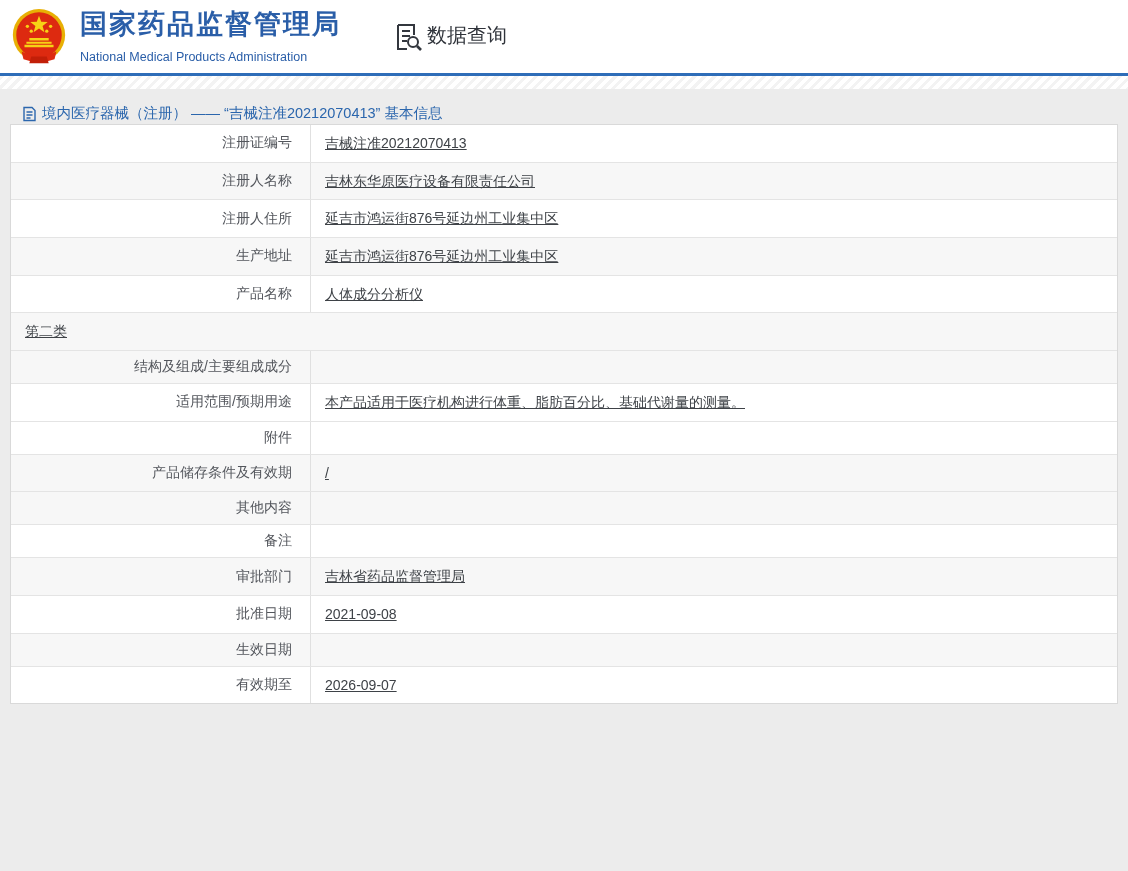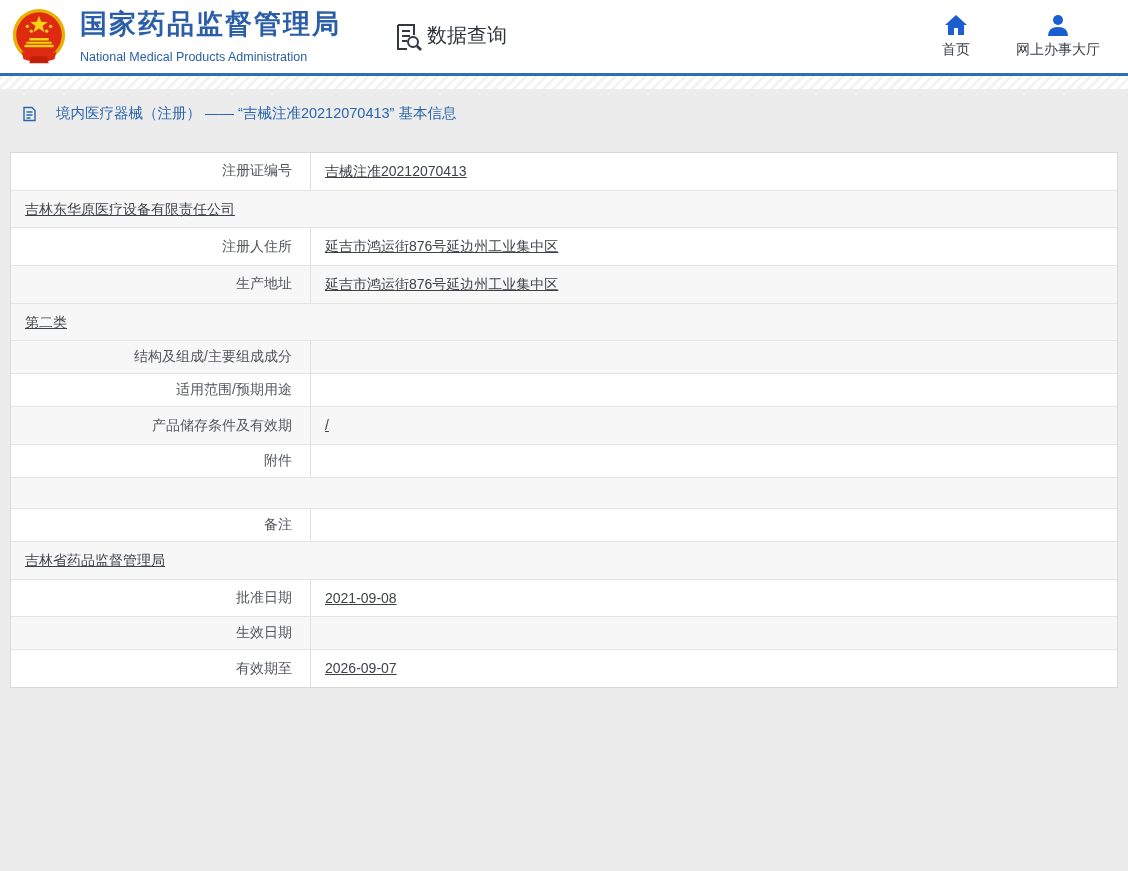--- a/index.html
+++ b/index.html
@@ -24,22 +24,22 @@
   .header-right { position: absolute; right: 28px; top: 14px; display: flex; gap: 46px; }
   .hr-item { display: flex; flex-direction: column; align-items: center; cursor: pointer; }
   .hr-item .hr-label { font-size: 14px; color: #3c4046; margin-top: 5px; }
   
   .hatch {
     height: 13px;
     background: repeating-linear-gradient(135deg, #f3f3f3 0 3px, #ffffff 3px 7px);
   }
   
   .breadcrumb {
-    padding: 15px 0 28px 22px;
-    display: flex; align-items: center; gap: 19px;
+    padding: 15px 0 0 22px;
+    display: flex; align-items: center; gap: 5px;
     font-size: 14.5px; color: #2b66ad;
   }
   
   .table-wrap {
     margin: 1px 10px 0 10px;
     background: #ffffff;
     border: 1px solid #d9d9d9;
   }
   .t-row { display: flex; border-bottom: 1px solid #e4e4e4; background: #ffffff; }
   .t-row:last-child { border-bottom: none; }
@@ -92,35 +92,20 @@
         <path d="M5 3 h16 v10"></path>
         <path d="M5 3 v24 h9"></path>
         <path d="M9 9 h8 M9 14 h8 M9 19 h5"></path>
         <circle cx="20" cy="20" r="5"></circle>
         <path d="M24 24 l4 4" stroke-width="2.6"></path>
       </g>
     </svg>
     <span class="ds-label">数据查询</span>
   </div>
 
-  <div class="header-right">
-    <div class="hr-item">
-      <svg width="24" height="22" viewBox="0 0 24 22">
-        <path d="M12 1 L23 11 h-3 v10 h-6 v-7 h-4 v7 H4 V11 H1 Z" fill="#1a5fd0"></path>
-      </svg>
-      <span class="hr-label">首页</span>
-    </div>
-    <div class="hr-item">
-      <svg width="24" height="22" viewBox="0 0 24 22">
-        <circle cx="12" cy="6" r="5" fill="#1a5fd0"></circle>
-        <path d="M2 22 q0 -9 10 -9 q10 0 10 9 z" fill="#1a5fd0"></path>
-      </svg>
-      <span class="hr-label">网上办事大厅</span>
-    </div>
-  </div>
 </div>
 
 <div class="hatch"></div>
 
 <div class="breadcrumb">
   <svg width="15" height="16" viewBox="0 0 15 16">
     <g fill="none" stroke="#2b66ad" stroke-width="1.4">
       <path d="M2 1.5 h8 l3 3 v10 h-11 z"></path>
       <path d="M4.5 6 h6 M4.5 9 h6 M4.5 12 h4"></path>
     </g>
@@ -131,85 +116,105 @@
 <div class="table-wrap" id="info-table">
     <div class="t-row">
       <div class="cell-label">
         <span>注册证编号</span>
       </div>
       <div class="cell-value">
         <span class="val-text">吉械注准20212070413</span>
       </div>
     </div>
     <div class="t-row alt">
+      <div class="cell-label">
+        <span>注册人名称</span>
+      </div>
       <div class="cell-value">
         <span class="val-text">吉林东华原医疗设备有限责任公司</span>
       </div>
     </div>
     <div class="t-row">
       <div class="cell-label">
         <span>注册人住所</span>
       </div>
       <div class="cell-value">
         <span class="val-text">延吉市鸿运街876号延边州工业集中区</span>
       </div>
     </div>
     <div class="t-row alt">
       <div class="cell-label">
         <span>生产地址</span>
       </div>
       <div class="cell-value">
         <span class="val-text">延吉市鸿运街876号延边州工业集中区</span>
       </div>
     </div>
+    <div class="t-row">
+      <div class="cell-label">
+        <span>产品名称</span>
+      </div>
+      <div class="cell-value">
+        <span class="val-text">人体成分分析仪</span>
+      </div>
+    </div>
     <div class="t-row alt">
       <div class="cell-value">
         <span class="val-text">第二类</span>
       </div>
     </div>
     <div class="t-row alt">
       <div class="cell-label">
         <span>结构及组成/主要组成成分</span>
       </div>
     </div>
     <div class="t-row">
       <div class="cell-label">
         <span>适用范围/预期用途</span>
       </div>
+      <div class="cell-value">
+        <span class="val-text">本产品适用于医疗机构进行体重、脂肪百分比、基础代谢量的测量。</span>
+      </div>
+    </div>
+    <div class="t-row">
+      <div class="cell-label">
+        <span>附件</span>
+      </div>
+      <div class="cell-value">
+        <span class="val-text"></span>
+      </div>
     </div>
     <div class="t-row alt">
       <div class="cell-label">
         <span>产品储存条件及有效期</span>
       </div>
       <div class="cell-value">
         <span class="val-text">/</span>
       </div>
     </div>
-    <div class="t-row">
-      <div class="cell-label">
-        <span>附件</span>
-      </div>
-      <div class="cell-value">
-        <span class="val-text"></span>
-      </div>
-    </div>
-    <div class="t-row alt">
+    <div class="t-row alt">
+      <div class="cell-label">
+        <span>其他内容</span>
+      </div>
       <div class="cell-value">
         <span class="val-text"></span>
       </div>
     </div>
     <div class="t-row">
       <div class="cell-label">
         <span>备注</span>
       </div>
       <div class="cell-value">
         <span class="val-text"></span>
       </div>
     </div>
     <div class="t-row alt">
+      <div class="cell-label">
+        <span>审批部门</span>
+      </div>
       <div class="cell-value">
         <span class="val-text">吉林省药品监督管理局</span>
       </div>
     </div>
     <div class="t-row">
       <div class="cell-label">
         <span>批准日期</span>
       </div>
       <div class="cell-value">
         <span class="val-text">2021-09-08</span>

